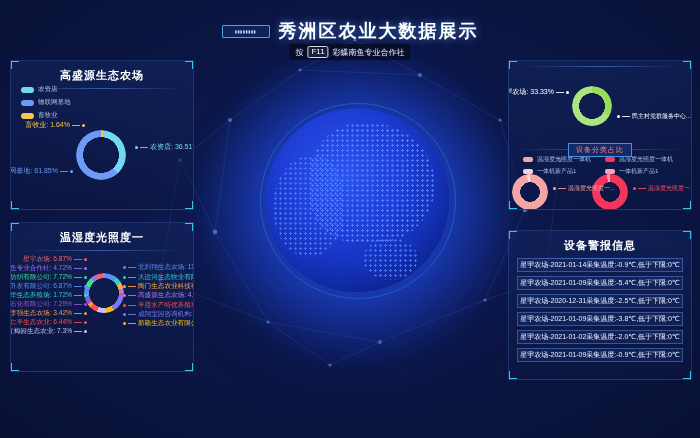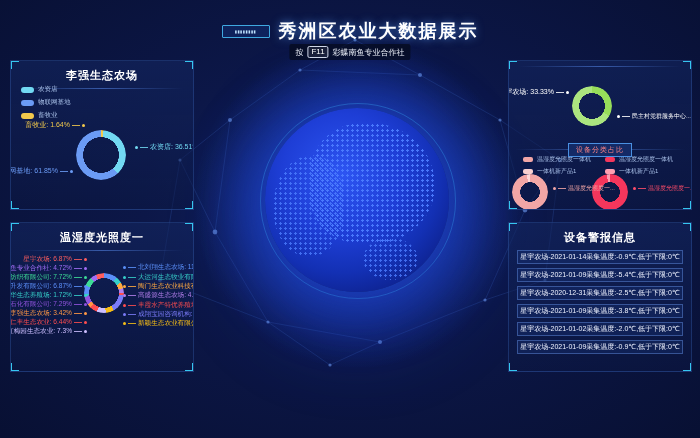--- a/index.html
+++ b/index.html
@@ -51,21 +51,21 @@
   .blob-a{left:45px;top:15px;width:125px;height:120px;border-radius:48% 60% 55% 45%;}
   .blob-b{left:8px;top:48px;width:70px;height:100px;border-radius:60% 45% 50% 55%;opacity:.8;}
   .blob-c{left:98px;top:130px;width:55px;height:42px;border-radius:50%;opacity:.8;}
   
   .panel{
     position:absolute;width:182px;height:148px;z-index:5;overflow:hidden;
     background:linear-gradient(180deg, rgba(19,38,96,.58), rgba(11,23,66,.48));
     border:1px solid rgba(70,120,210,.28);
   }
   .p1{left:10px;top:60px;} .p2{left:10px;top:222px;}
-  .p3{left:508px;top:60px;} .p4{left:508px;top:222px;}
+  .p3{left:508px;top:60px;} .p4{left:508px;top:230px;}
   .corner{position:absolute;width:7px;height:7px;z-index:6;}
   .c-tl{left:-1px;top:-1px;border-left:2px solid #36c6f0;border-top:2px solid #36c6f0;}
   .c-tr{right:-1px;top:-1px;border-right:2px solid #36c6f0;border-top:2px solid #36c6f0;}
   .c-bl{left:-1px;bottom:-1px;border-left:2px solid #36c6f0;border-bottom:2px solid #36c6f0;}
   .c-br{right:-1px;bottom:-1px;border-right:2px solid #36c6f0;border-bottom:2px solid #36c6f0;}
   .panel h2{margin:7px 0 0;text-align:center;font-size:11px;font-weight:bold;color:#fff;letter-spacing:1px;}
   .divider{height:1px;margin:5px 10px 0;background:linear-gradient(90deg, transparent, rgba(95,150,255,.5), transparent);}
   
   .legend{position:absolute;}
   .legend-row{display:flex;align-items:center;gap:4px;margin-bottom:4px;}
@@ -147,21 +147,21 @@
     <span>按</span>
     <span class="hint-key">F11</span>
     <span>彩蝶南鱼专业合作社</span>
   </div>
 
   <section class="panel p1">
     <span class="corner c-tl"></span>
     <span class="corner c-tr"></span>
     <span class="corner c-bl"></span>
     <span class="corner c-br"></span>
-    <h2>李强生态农场</h2>
+    <h2>高盛源生态农场</h2>
     <div class="divider"></div>
     <div class="legend" style="left:10px;top:24px;">
       <div class="legend-row">
         <span class="swatch" style="background: rgb(114, 217, 242);"></span>
         <span class="legend-label">农资店</span>
       </div>
       <div class="legend-row">
         <span class="swatch" style="background: rgb(107, 155, 245);"></span>
         <span class="legend-label">物联网基地</span>
       </div>

